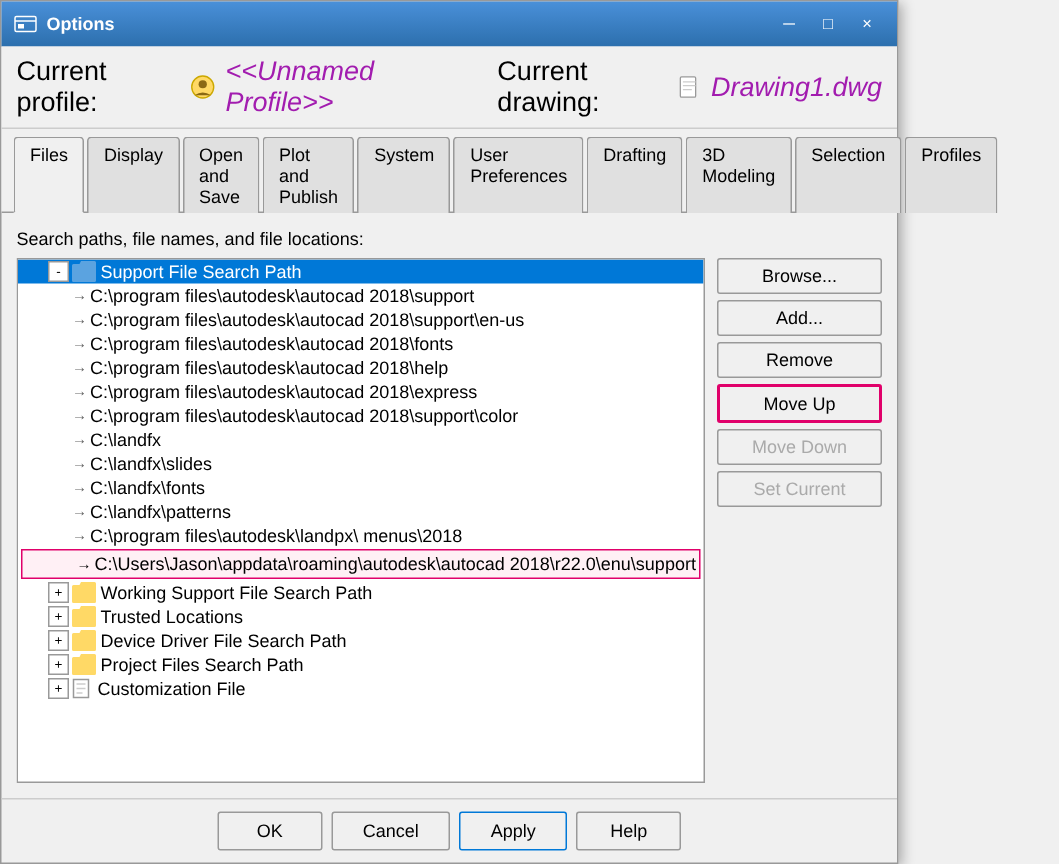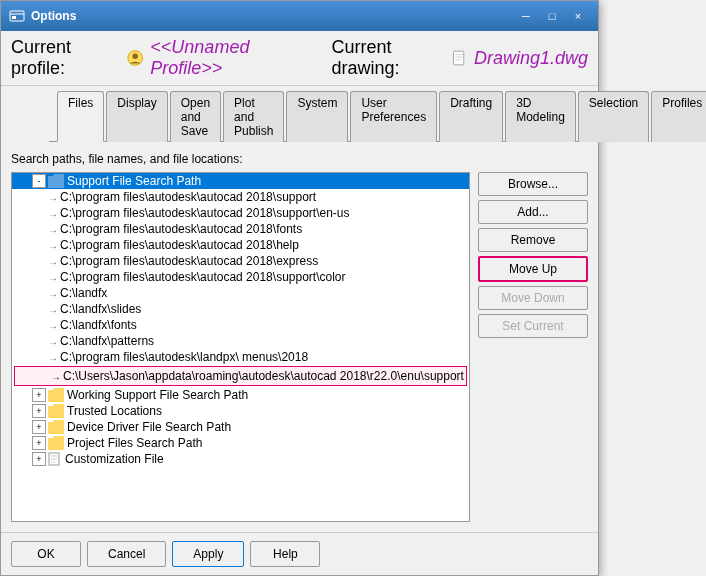--- a/index.html
+++ b/index.html
@@ -84,21 +84,20 @@
       color: #a21caf;
       font-style: italic;
     }
     
     .tabs-bar {
       background: #f0f0f0;
       display: flex;
       padding: 4px 8px 0;
       gap: 2px;
       border-bottom: 1px solid #999;
-      margin-left: 48px;
     }
     
     .tab {
       padding: 4px 10px;
       border: 1px solid #999;
       border-bottom: none;
       background: #e0e0e0;
       cursor: pointer;
       font-size: 12px;
       border-radius: 3px 3px 0 0;
@@ -207,24 +206,24 @@
       border: 2px solid #e0006a;
       background: #f0f0f0;
     }
     
     .btn.disabled {
       color: #aaa;
       cursor: default;
     }
     
     .bottom-bar {
-      padding: 8px 10px;
-      display: flex;
-      align-items: center;
-      justify-content: flex-start;
+      padding: 8px 22px;
+      display: flex;
+      align-items: center;
+      justify-content: center;
       gap: 6px;
       border-top: 1px solid #ccc;
     }
     
     .bottom-btn {
       padding: 5px 20px;
       border: 1px solid #999;
       background: #f0f0f0;
       cursor: pointer;
       font-size: 12px;

